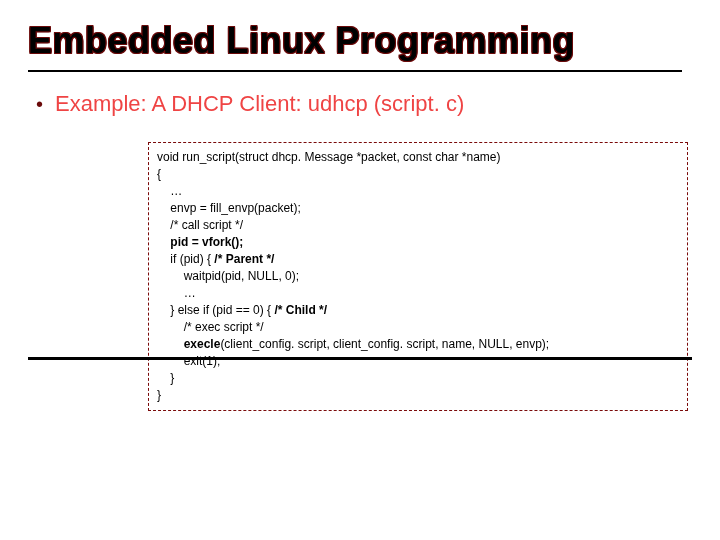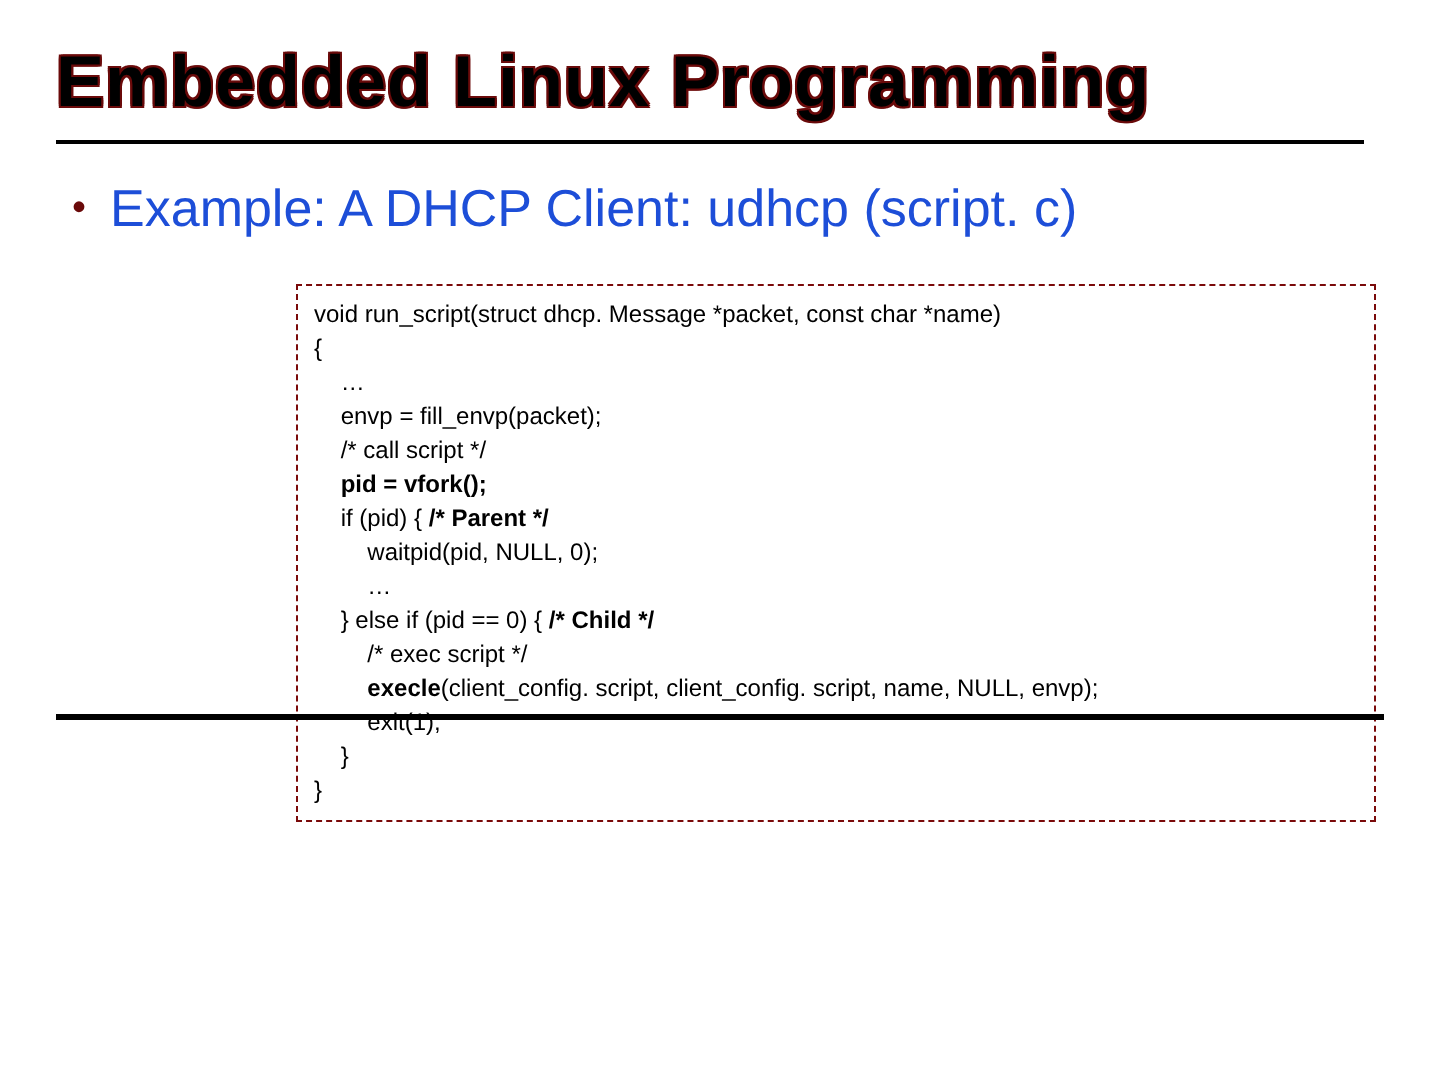--- a/index.html
+++ b/index.html
@@ -10,21 +10,21 @@
     font-weight: bold;
     color: #000;
     letter-spacing: 0.5px;
     text-shadow: 1px 0 0 #6a0a0a, -1px 0 0 #6a0a0a, 0 1px 0 #6a0a0a, 0 -1px 0 #6a0a0a,
                  1px 1px 0 #6a0a0a, -1px -1px 0 #6a0a0a, 1px -1px 0 #6a0a0a, -1px 1px 0 #6a0a0a;
     padding-bottom: 6px;
   }
   .title-rule { border-bottom: 2px solid #000; margin-top: 2px; margin-bottom: 20px; }
   .bullet-row { display: flex; align-items: flex-start; gap: 12px; padding-left: 8px; }
   .bullet { color: #6a0a0a; font-size: 20px; line-height: 24px; }
-  .bullet-text { font-size: 26px; color: #1d4ed8; line-height: 24px; }
+  .bullet-text { font-size: 22px; color: #ef4444; line-height: 24px; }
   .code-box {
     margin: 26px 0 0 120px;
     width: 540px;
     border: 1px dashed #7a0a0a;
     padding: 6px 8px 6px 8px;
     font-family: Arial, Helvetica, sans-serif;
     font-size: 12px;
     line-height: 17px;
     color: #000;
     white-space: pre;

